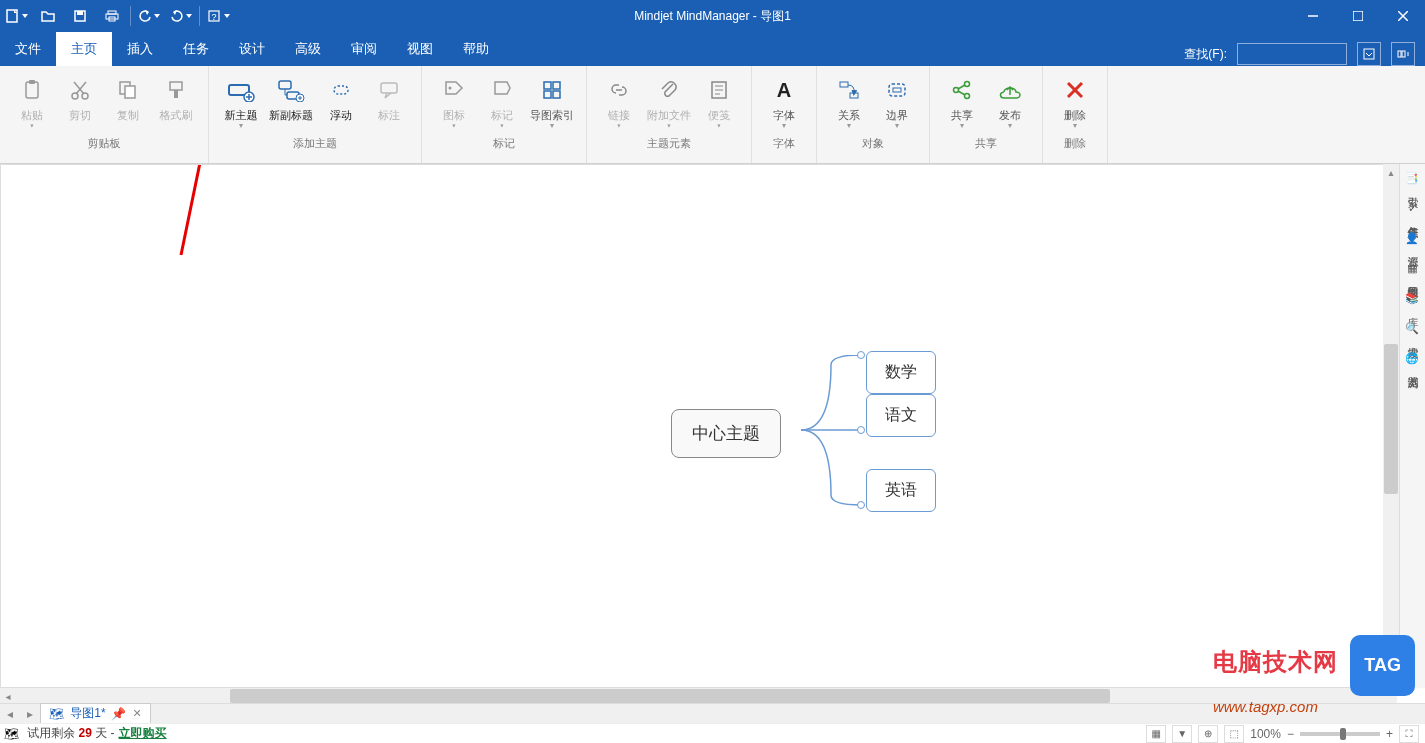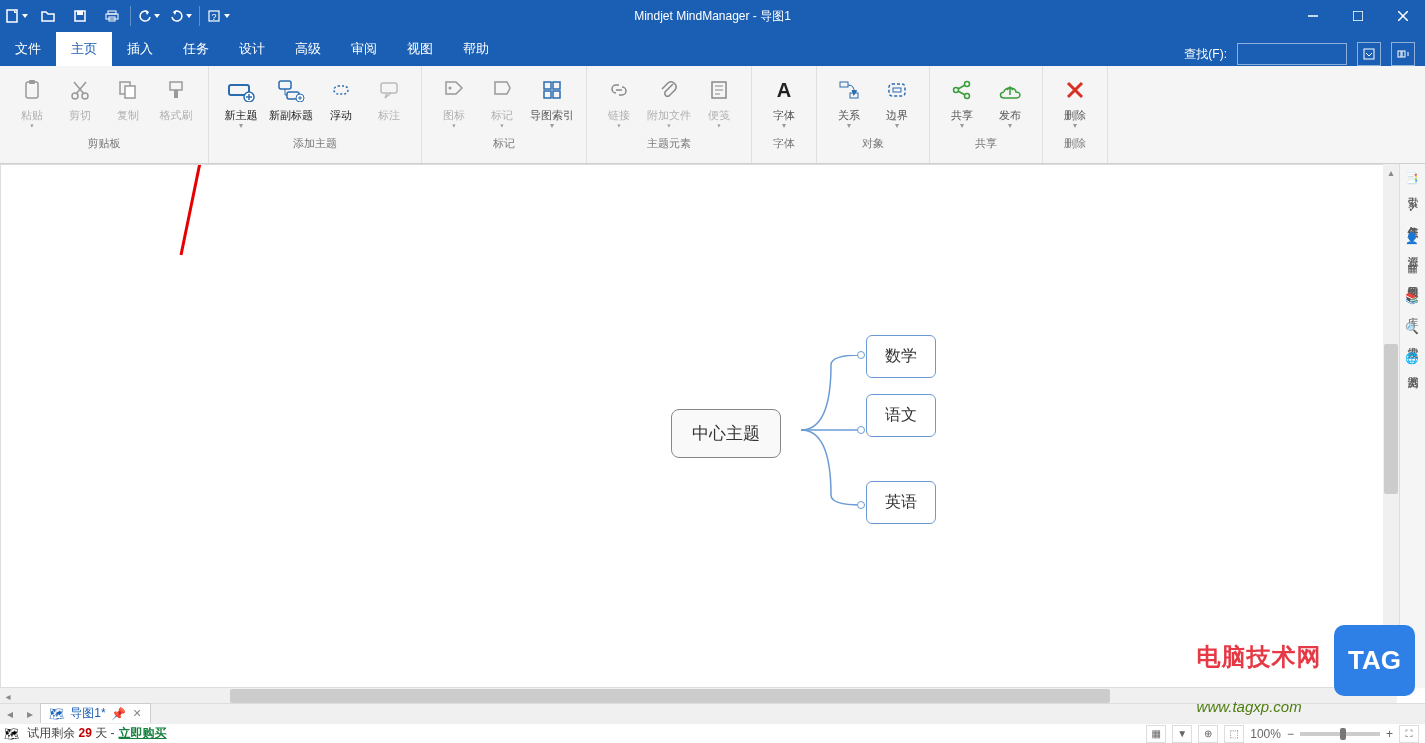--- a/index.html
+++ b/index.html
@@ -72,22 +72,22 @@
 .status-trial b { color: #c00000; }
 .status-link { color: #15803d; font-weight: bold; margin-left: 4px; cursor: pointer; text-decoration: underline; }
 .status-right { margin-left: auto; display: flex; align-items: center; gap: 6px; padding-right: 6px; color: #666; }
 .status-btn { width: 20px; height: 18px; border: 1px solid #ddd; display: flex; align-items: center; justify-content: center; font-size: 10px; }
 .zoom-slider { width: 80px; height: 4px; background: #ccc; position: relative; }
 .zoom-slider .handle { position: absolute; left: 40px; top: -4px; width: 6px; height: 12px; background: #777; border-radius: 2px; }
 
 
 .watermark { position: absolute; right: 10px; bottom: 28px; text-align: left; }
 .wm-line1 { font-size: 24px; font-weight: bold; color: #e63946; letter-spacing: 1px; }
-.wm-tag { display: inline-block; background: #2e7fe6; color: #fff; font-size: 26px; font-weight: bold; padding: 20px 14px; border-radius: 10px; margin-left: 8px; vertical-align: middle;}
-.wm-line2 { font-size: 15px; color: #4d7c0f; font-style: italic; margin-top: 2px; }
+.wm-tag { display: inline-block; background: #2e7fe6; color: #fff; font-size: 18px; font-weight: bold; padding: 20px 14px; border-radius: 10px; margin-left: 8px; vertical-align: middle;}
+.wm-line2 { font-size: 15px; color: #c2410c; font-style: italic; margin-top: 2px; }
 
 svg { display: block; }
 </style>
 </head>
 <body>
 
 <div class="titlebar">
   <div class="qat">
     <div class="qat-btn dropdown-arrow">
       <svg width="16" height="16">
@@ -431,23 +431,23 @@
     <svg class="connector" style="left:800px;top:190px" width="60" height="230">
       <path d="M0 75 Q30 75 30 10 Q30 0 60 0" fill="none" stroke="#6b9bd4" stroke-width="1.5"></path>
       <path d="M0 75 L60 75" fill="none" stroke="#6b9bd4" stroke-width="1.5"></path>
       <path d="M0 75 Q30 75 30 140 Q30 150 60 150" fill="none" stroke="#6b9bd4" stroke-width="1.5"></path>
     </svg>
     <div class="port" style="left:856px;top:186px"></div>
     <div class="port" style="left:856px;top:261px"></div>
     <div class="port" style="left:856px;top:336px"></div>
 
     <div class="node central" style="left:670px;top:244px">中心主题</div>
-    <div class="node" style="left:865px;top:170px">数学</div>
+    <div class="node" style="left:865px;top:186px">数学</div>
     <div class="node" style="left:865px;top:229px">语文</div>
-    <div class="node" style="left:865px;top:316px">英语</div>
+    <div class="node" style="left:865px;top:304px">英语</div>
 
     <svg class="red-arrow" style="left:170px;top:-90px" width="60" height="190">
       <defs>
           <marker id="ah" markerWidth="10" markerHeight="10" refX="5" refY="5" orient="auto">
             <path d="M0 0 L10 5 L0 10 Z" fill="#e60000"></path>
           </marker>
         </defs>
       <line x1="10" y1="180" x2="45" y2="10" stroke="#e60000" stroke-width="3" marker-end="url(#ah)"></line>
     </svg>
   </div>

